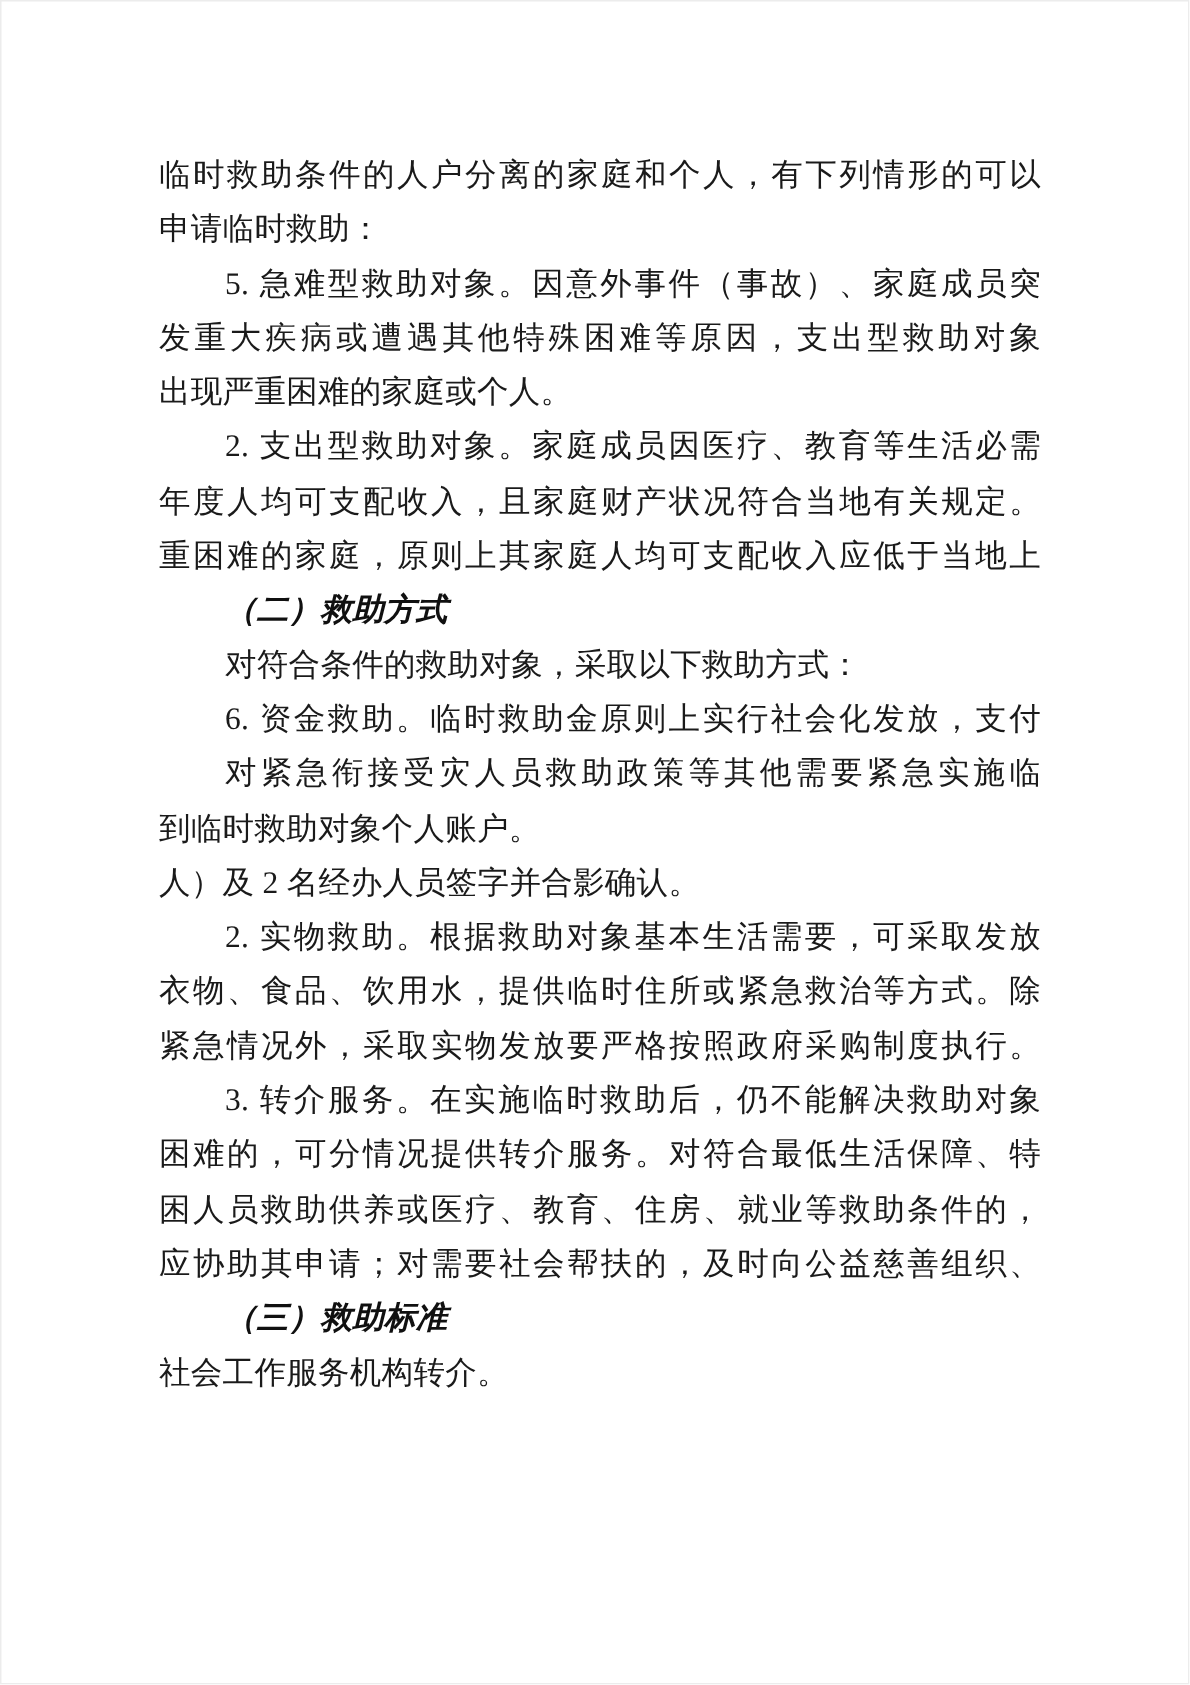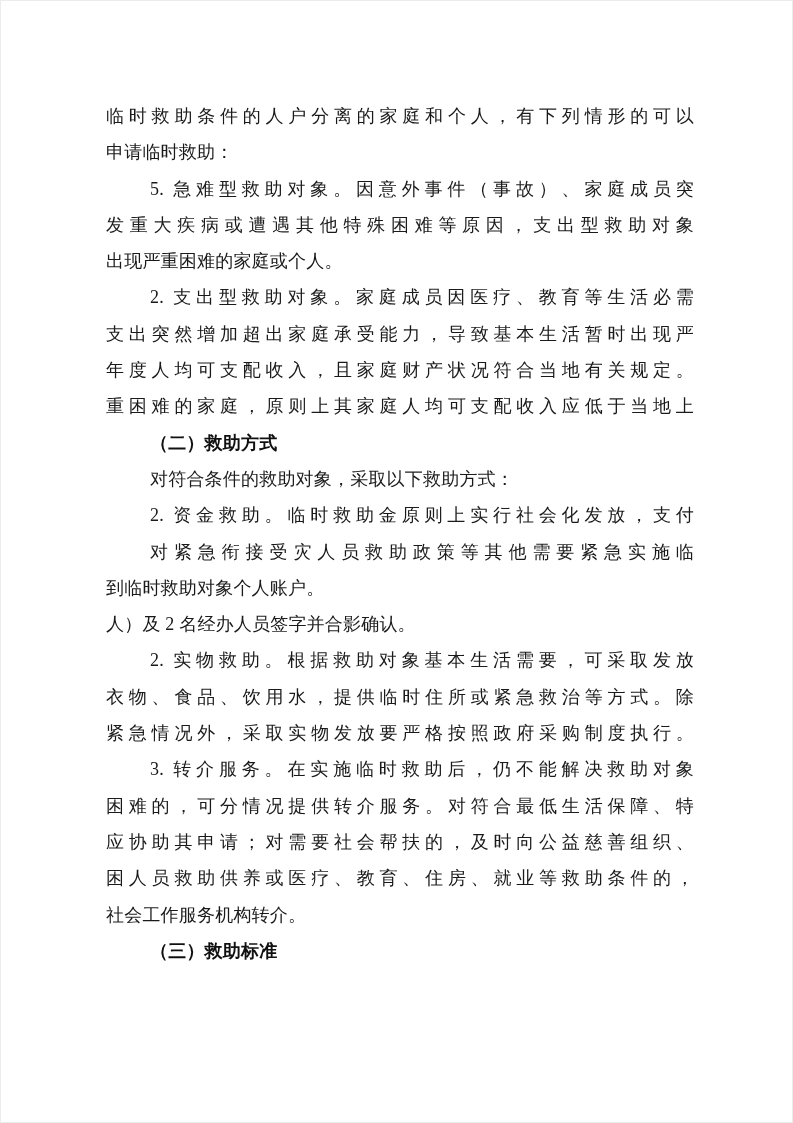--- a/index.html
+++ b/index.html
@@ -18,60 +18,60 @@
   }
   .text-block {
     position: absolute;
     left: 106px;
     top: 98px;
     width: 588px;
   }
   .line {
     height: 36.3px;
     line-height: 36.3px;
-    font-size: 18px;
+    font-size: 21px;
     color: #1a1a1a;
     letter-spacing: 0.2px;
     white-space: normal;
   }
   .fill {
     text-align: justify;
     text-align-last: justify;
   }
   .indent {
     padding-left: 44px;
   }
   .heading {
     font-weight: 700;
     color: #101010;
+    font-style: italic;
   }
 </style>
 </head>
 <body>
 
 <div class="page">
   <div class="text-block">
     <div class="line fill">临时救助条件的人户分离的家庭和个人，有下列情形的可以</div>
     <div class="line">申请临时救助：</div>
     <div class="line indent fill">5. 急难型救助对象。因意外事件（事故）、家庭成员突</div>
     <div class="line fill">发重大疾病或遭遇其他特殊困难等原因，支出型救助对象</div>
     <div class="line">出现严重困难的家庭或个人。</div>
     <div class="line indent fill">2. 支出型救助对象。家庭成员因医疗、教育等生活必需</div>
-    <div class="line fill">支出突然增加超出家庭承受能力，导致基本生活暂时出现严</div>
     <div class="line fill">年度人均可支配收入，且家庭财产状况符合当地有关规定。</div>
     <div class="line fill">重困难的家庭，原则上其家庭人均可支配收入应低于当地上</div>
     <div class="line indent heading">（二）救助方式</div>
     <div class="line indent">对符合条件的救助对象，采取以下救助方式：</div>
-    <div class="line indent fill">2. 资金救助。临时救助金原则上实行社会化发放，支付</div>
+    <div class="line indent fill">6. 资金救助。临时救助金原则上实行社会化发放，支付</div>
     <div class="line indent fill">对紧急衔接受灾人员救助政策等其他需要紧急实施临</div>
     <div class="line">到临时救助对象个人账户。</div>
     <div class="line">人）及 2 名经办人员签字并合影确认。</div>
     <div class="line indent fill">2. 实物救助。根据救助对象基本生活需要，可采取发放</div>
     <div class="line fill">衣物、食品、饮用水，提供临时住所或紧急救治等方式。除</div>
     <div class="line fill">紧急情况外，采取实物发放要严格按照政府采购制度执行。</div>
     <div class="line indent fill">3. 转介服务。在实施临时救助后，仍不能解决救助对象</div>
     <div class="line fill">困难的，可分情况提供转介服务。对符合最低生活保障、特</div>
+    <div class="line fill">困人员救助供养或医疗、教育、住房、就业等救助条件的，</div>
     <div class="line fill">应协助其申请；对需要社会帮扶的，及时向公益慈善组织、</div>
-    <div class="line fill">困人员救助供养或医疗、教育、住房、就业等救助条件的，</div>
+    <div class="line indent heading">（三）救助标准</div>
     <div class="line">社会工作服务机构转介。</div>
-    <div class="line indent heading">（三）救助标准</div>
   </div>
 </div>
 
 </body></html>

